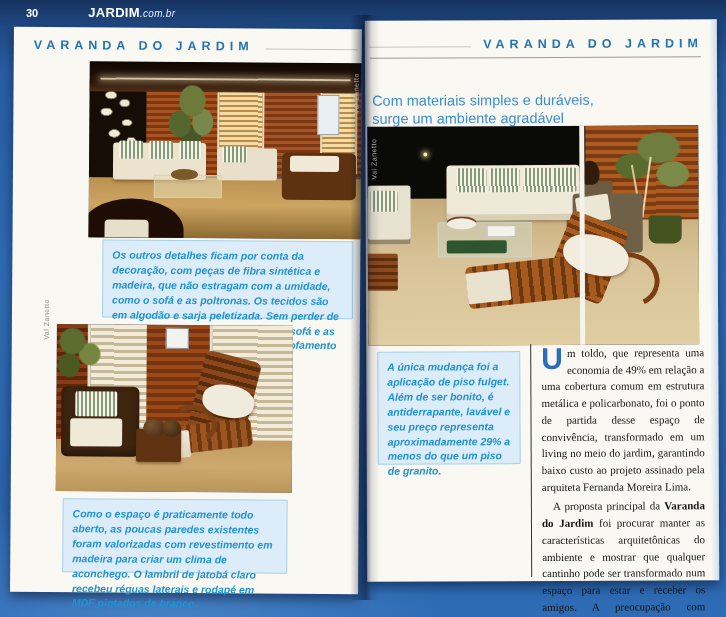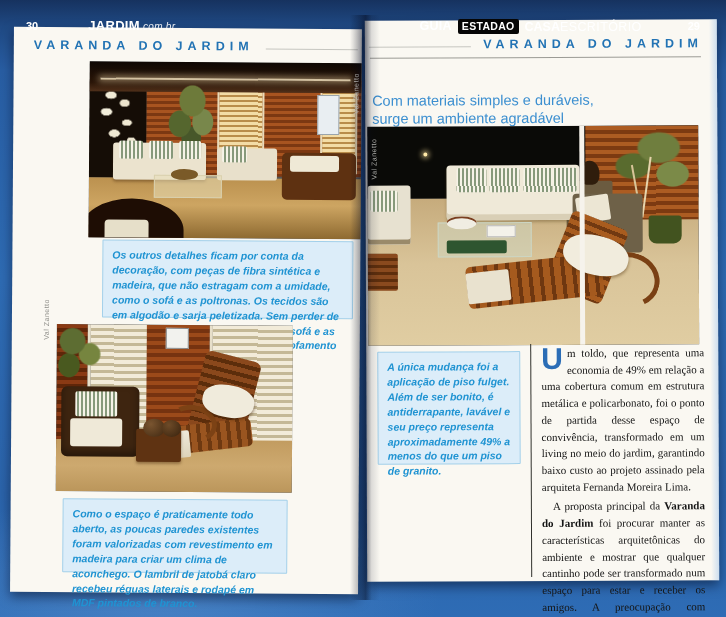--- a/index.html
+++ b/index.html
@@ -2,21 +2,21 @@
 <html><head>
 <meta charset="utf-8">
 <style>
   html,body{margin:0;padding:0;background:#222;}
   #canvas{position:relative;width:726px;height:617px;overflow:hidden;
     font-family:"Liberation Sans",sans-serif;
     background:
       radial-gradient(55% 25% at 22% 97%, rgba(130,180,235,.30), rgba(130,180,235,0) 70%),
       linear-gradient(180deg,#16325f 0,#1f4983 26px,#285da2 70px,#2e6bb3 45%,#2b64ab 80%,#2e6cb5 100%);}
   
-  .topbar{position:absolute;left:0;top:13px;right:0;height:26px;color:#fff;z-index:8;}
+  .topbar{position:absolute;left:0;top:0;right:0;height:26px;color:#fff;z-index:8;}
   .tb-left{position:absolute;left:26px;top:5px;display:flex;align-items:baseline;}
   .tb-pn{font-weight:bold;font-size:11px;}
   .tb-brand{margin-left:50px;font-weight:bold;font-size:13px;letter-spacing:.3px;}
   .tb-brand-sfx{font-weight:normal;font-size:10px;opacity:.9;font-style:italic;}
   .tb-right{position:absolute;right:26px;top:4px;display:flex;align-items:center;gap:6px;}
   .tb-guia{font-weight:bold;font-size:12.5px;letter-spacing:.3px;}
   .tb-badge{background:#050505;color:#fff;font-weight:bold;font-size:10.5px;padding:1px 4px 2px;border-radius:2px;letter-spacing:.3px;}
   .tb-casa{font-weight:bold;font-size:12.5px;}
   .tb-escr{font-weight:normal;font-size:12.5px;letter-spacing:.4px;}
   .tb-pn-r{font-weight:bold;font-size:11px;margin-left:40px;}
@@ -168,26 +168,20 @@
 </head>
 <body>
 
 <div id="canvas">
 
   <div class="topbar">
     <div class="tb-left">
       <span class="tb-pn">30</span>
       <span class="tb-brand"><span>JARDIM</span><span class="tb-brand-sfx">.com.br</span></span>
     </div>
-    <div class="tb-right">
-      <span class="tb-guia">GUIA</span>
-      <span class="tb-badge">ESTADAO</span>
-      <span><span class="tb-casa">CASA</span><span class="tb-escr">ESCRITÓRIO</span></span>
-      <span class="tb-pn-r">29</span>
-    </div>
   </div>
 
   <div class="page" id="page-left">
     <div class="sec-hdr" id="hdr-left">
       <span>VARANDA DO JARDIM</span>
       <div class="hline"></div>
     </div>
 
     <div class="photo" id="photo1">
       <div class="p1-woodwall wood"></div>
@@ -281,21 +275,21 @@
       <div class="p3-bench"></div>
       <div class="p3-cback"></div>
       <div class="p3-cseat"></div>
       <div class="p3-carm"></div>
       <div class="p3-cpil"></div>
       <div class="p3-cthrow"></div>
       <div class="p3-seam"></div>
       <span class="credit" id="credit3">Val Zanetto</span>
     </div>
 
-    <div class="cap" id="cap3">A única mudança foi a aplicação de piso fulget. Além de ser bonito, é antiderrapante, lavável e seu preço representa aproximadamente 49% a menos do que um piso de granito.</div>
+    <div class="cap" id="cap3">A única mudança foi a aplicação de piso fulget. Além de ser bonito, é antiderrapante, lavável e seu preço representa aproximadamente 29% a menos do que um piso de granito.</div>
 
     <div class="vrule"></div>
 
     <div class="body-col">
       <p><span class="dropcap">U</span><span>m toldo, que representa uma economia de 49% em relação a uma cobertura comum em estrutura metálica e policarbonato, foi o ponto de partida desse espaço de convivência, transformado em um living no meio do jardim, garantindo baixo custo ao projeto assinado pela arquiteta Fernanda Moreira Lima.</span></p>
       <p><span>A proposta principal da </span><b>Varanda do Jardim</b><span> foi procurar manter as características arquitetônicas do ambiente e mostrar que qualquer cantinho pode ser transformado num espaço para estar e receber os amigos. A preocupação com conforto, estética e custos norteou todas as escolhas.</span></p>
     </div>
 
     <div class="edge-right"></div>
   </div>

